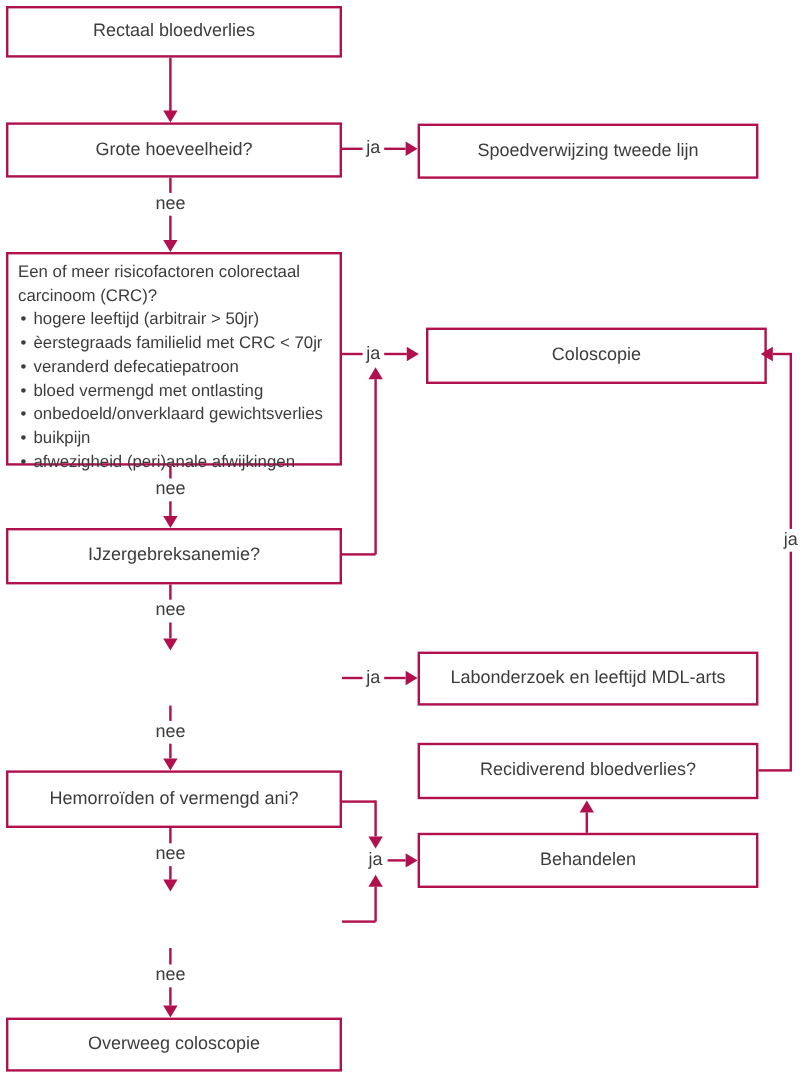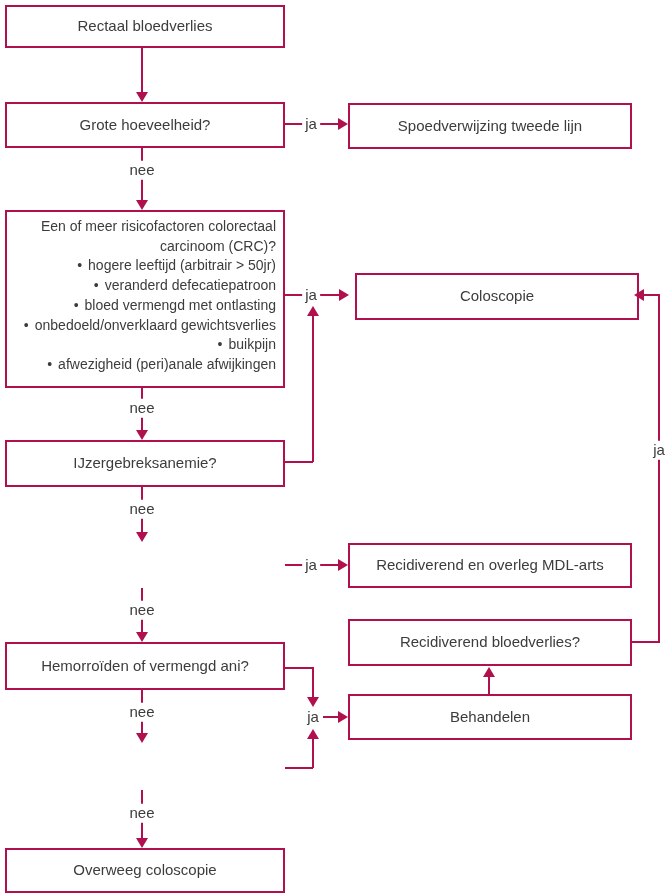--- a/index.html
+++ b/index.html
@@ -8,21 +8,21 @@
     --bg:#ffffff;
   }
   html,body{margin:0;padding:0;background:var(--bg);}
   body{font-family:"Liberation Sans","DejaVu Sans",sans-serif;color:var(--text);}
   .canvas{position:relative;width:670px;height:895px;background:var(--bg);overflow:hidden;}
   .box{
     position:absolute;box-sizing:border-box;background:var(--bg);
     border:2px solid var(--line);display:flex;align-items:center;justify-content:center;
     font-size:15px;text-align:center;line-height:1.25;color:var(--text);
   }
-  .box.big{display:block;text-align:right;padding:5px 7px;font-size:14px;line-height:1.41;}
+  .box.big{display:block;text-align:left;padding:5px 7px;font-size:14px;line-height:1.41;}
   .box.big .question{margin:0 0 0 1px;}
   .box.big ul{margin:0;padding:0 0 0 3px;list-style:none;}
   .box.big li{white-space:nowrap;}
   .box.big li::before{content:"\2022";margin-right:6px;}
   .hline{position:absolute;height:2px;background:var(--line);}
   .vline{position:absolute;width:2px;background:var(--line);}
   .arr{position:absolute;width:0;height:0;}
   .arr.down{border-left:6px solid transparent;border-right:6px solid transparent;border-top:10px solid var(--line);}
   .arr.up{border-left:6px solid transparent;border-right:6px solid transparent;border-bottom:10px solid var(--line);}
   .arr.right{border-top:6px solid transparent;border-bottom:6px solid transparent;border-left:10px solid var(--line);}
@@ -43,20 +43,21 @@
   </div>
 
   <div class="box" style="left:5px;top:102px;width:280px;height:46px">
     <span>Grote hoeveelheid?</span>
   </div>
 
   <div class="box big" style="left:5px;top:210px;width:280px;height:178px">
     <div class="question">Een of meer risicofactoren colorectaal carcinoom (CRC)?</div>
     <ul>
       <li>hogere leeftijd (arbitrair &gt; 50jr)</li>
+      <li>èerstegraads familielid met CRC &lt; 70jr</li>
       <li>veranderd defecatiepatroon</li>
       <li>bloed vermengd met ontlasting</li>
       <li>onbedoeld/onverklaard gewichtsverlies</li>
       <li>buikpijn</li>
       <li>afwezigheid (peri)anale afwijkingen</li>
     </ul>
   </div>
 
   <div class="box" style="left:5px;top:440px;width:280px;height:47px">
     <span>IJzergebreksanemie?</span>
@@ -74,21 +75,21 @@
 
   <div class="box" style="left:348px;top:103px;width:284px;height:46px">
     <span>Spoedverwijzing tweede lijn</span>
   </div>
 
   <div class="box" style="left:355px;top:273px;width:284px;height:47px">
     <span>Coloscopie</span>
   </div>
 
   <div class="box" style="left:348px;top:543px;width:284px;height:45px">
-    <span>Recidiverend en overleg MDL-arts</span>
+    <span>Labonderzoek en leeftijd MDL-arts</span>
   </div>
 
   <div class="box" style="left:348px;top:619px;width:284px;height:47px">
     <span>Recidiverend bloedverlies?</span>
   </div>
 
   <div class="box" style="left:348px;top:694px;width:284px;height:46px">
     <span>Behandelen</span>
   </div>
 

